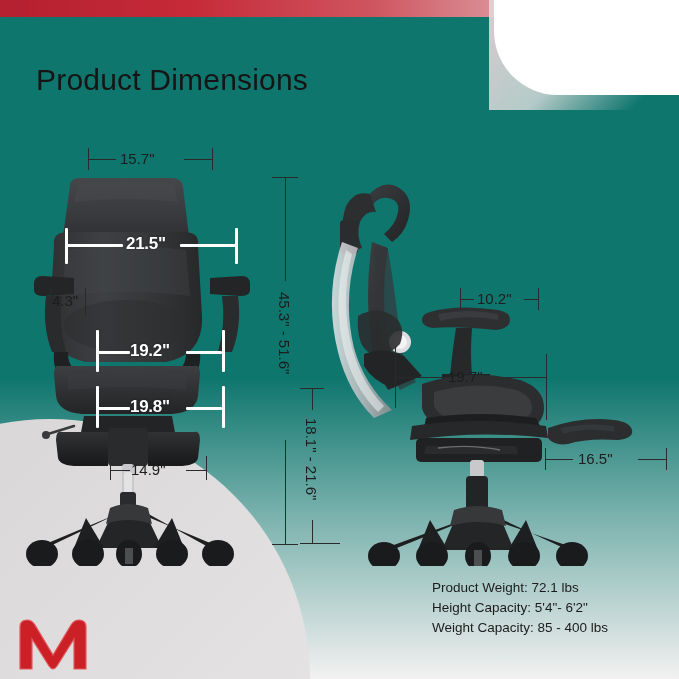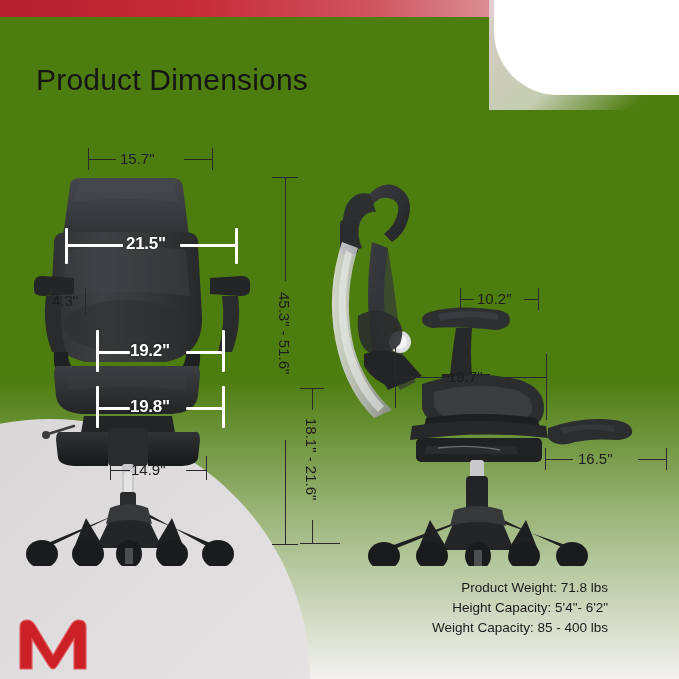--- a/index.html
+++ b/index.html
@@ -1,17 +1,17 @@
 <!DOCTYPE html>
 <html><head>
 <meta charset="utf-8">
 <style>
   html,body{margin:0;padding:0;background:#fff;}
   body{width:679px;height:679px;overflow:hidden;font-family:"Liberation Sans",sans-serif;}
-  #page{position:relative;width:679px;height:679px;background:#4d7c0f;overflow:hidden;text-align:right;}
+  #page{position:relative;width:679px;height:679px;background:#0f766e;overflow:hidden;}
 
   
   .topbar{position:absolute;left:0;top:0;width:679px;height:17px;
     background:linear-gradient(90deg,#b4202f 0%,#c62a38 28%,#cf5560 55%,#dda0a4 78%,#eceaea 100%);}
   .topbar-notch{position:absolute;right:0;top:0;width:185px;height:95px;
     background:#ffffff;border-top-right-radius:0;border-bottom-left-radius:64px;}
   .corner-fade{position:absolute;right:-40px;top:-10px;width:230px;height:120px;
     background:linear-gradient(135deg,rgba(226,210,211,.95) 0%,rgba(236,231,231,.75) 45%,rgba(248,246,246,0) 75%);
     pointer-events:none;}
   .bl-swoop{position:absolute;left:-210px;bottom:-260px;width:520px;height:520px;border-radius:50%;
@@ -290,18 +290,18 @@
   <div class="dim">
     <div class="tick-h" style="left:300px;top:388px;width:24px;"></div>
     <div class="v-line" style="left:312px;top:388px;height:22px;"></div>
     <div class="v-line" style="left:312px;top:520px;height:24px;"></div>
     <div class="tick-h" style="left:300px;top:543px;width:24px;"></div>
     <div class="h-line" style="left:312px;top:543px;width:28px;"></div>
     <div class="vlabel" style="left:320px;top:418px;">18.1" - 21.6"</div>
   </div>
 
   <div class="specs">
-    <div>Product Weight: 71.8 lbs</div>
+    <div>Product Weight: 72.1 lbs</div>
     <div>Height Capacity: 5'4"- 6'2"</div>
     <div>Weight Capacity: 85 - 400 lbs</div>
   </div>
 
 </div>
 
 </body></html>

